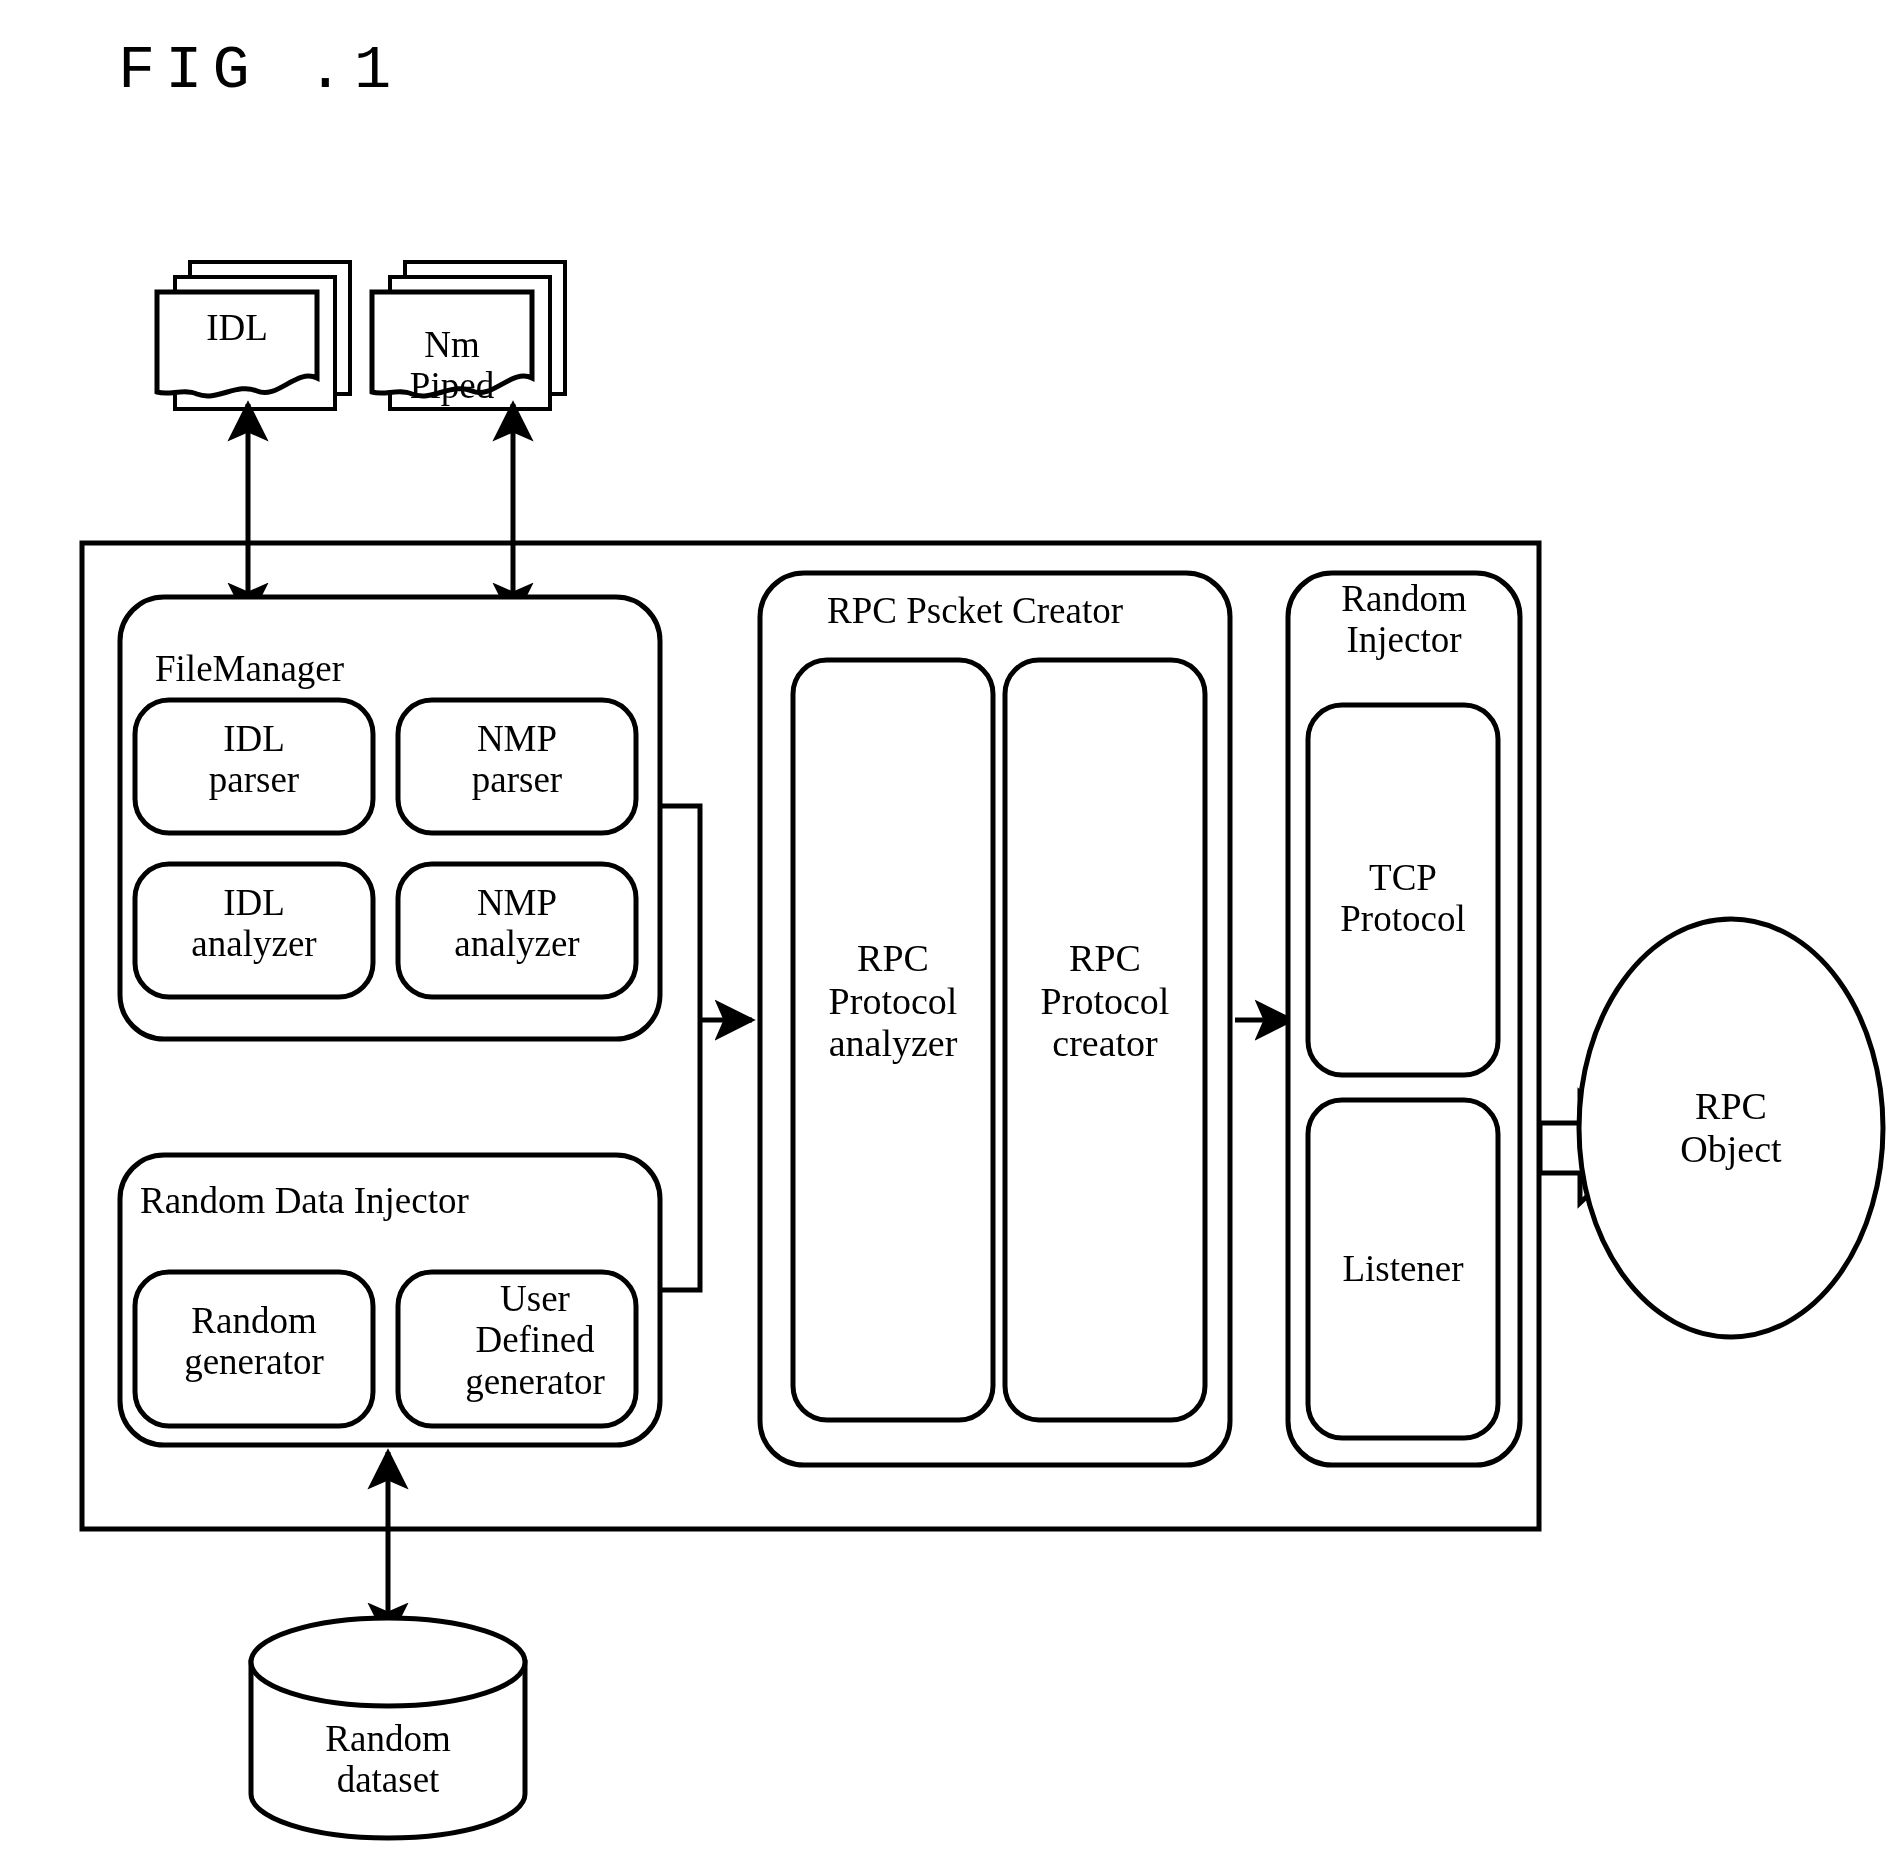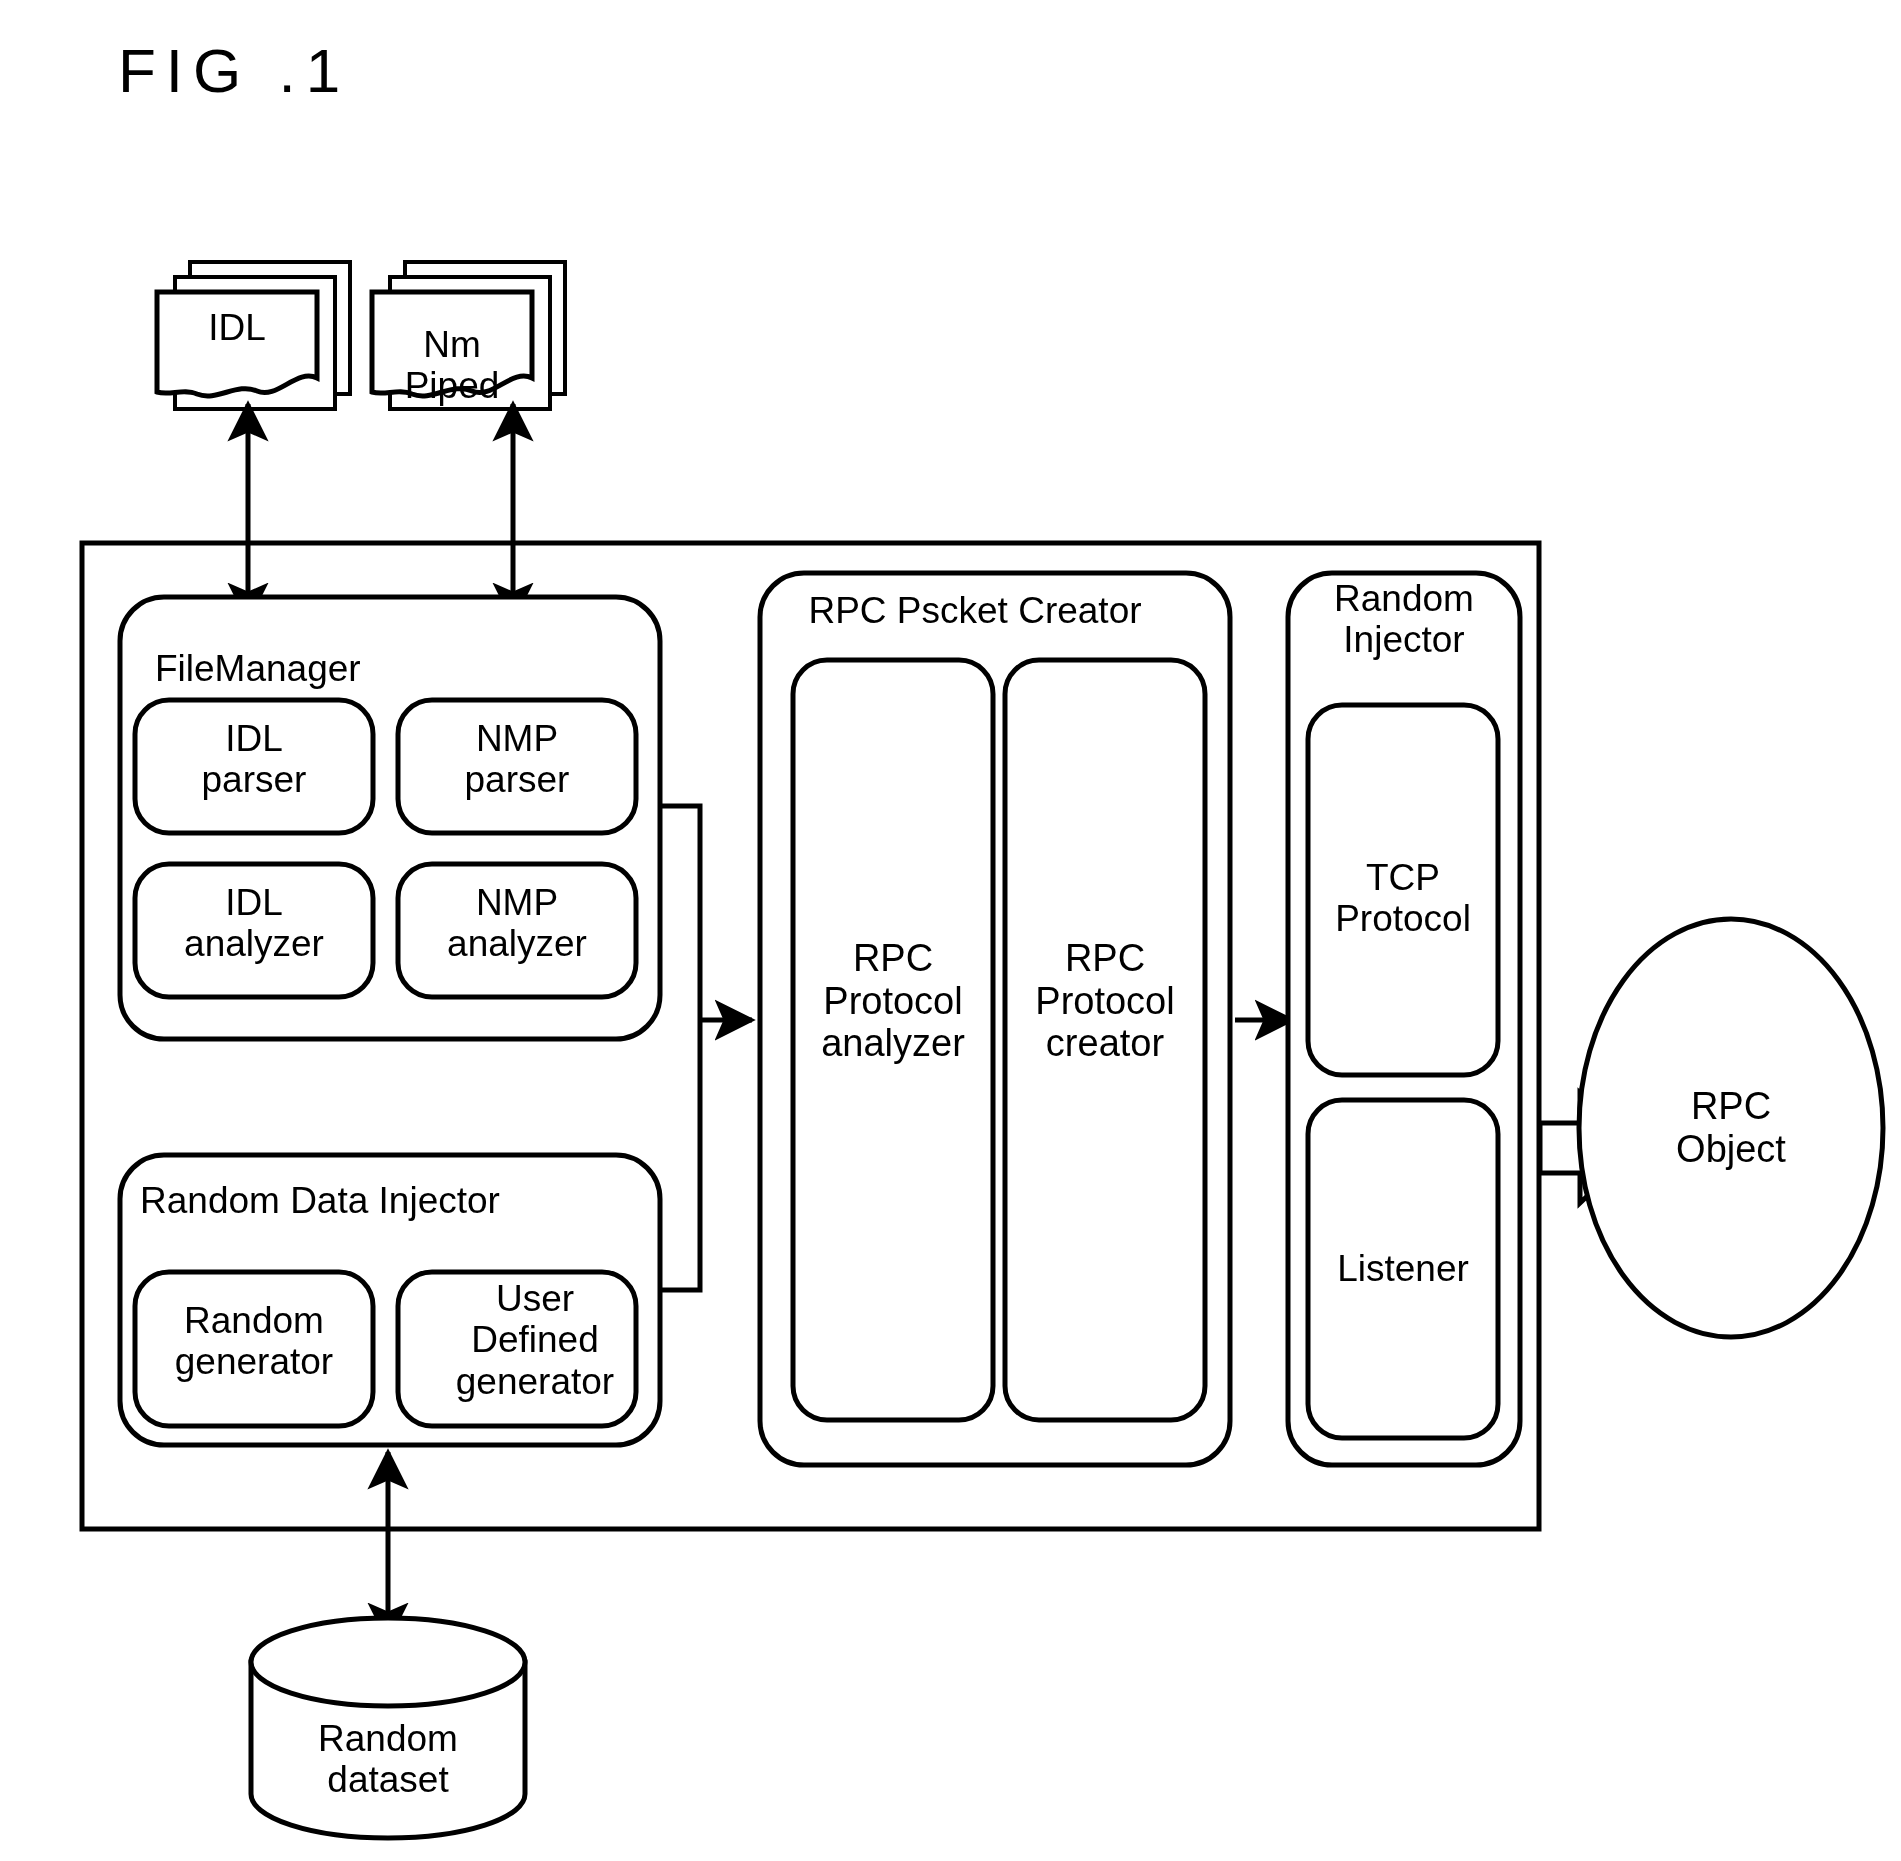--- a/index.html
+++ b/index.html
@@ -16,36 +16,36 @@
     color: #000000;
     overflow: hidden;
   }
 
   #figure-title {
     position: absolute;
     left: 118px;
     top: 36px;
     font-size: 62px;
     letter-spacing: 10px;
-    font-family: Liberation Sans, sans-serif;
+    font-family: Liberation Mono, monospace;
     white-space: pre;
   }
 
   
   #canvas {
     position: absolute;
     left: 0; top: 0;
     width: 1901px;
     height: 1861px;
   }
 
   
   .lbl {
     position: absolute;
-    font-family: Liberation Sans, sans-serif;
+    font-family: Liberation Serif, serif;
     color: #000;
     text-align: center;
     line-height: 1.12;
     white-space: pre-line;
     pointer-events: none;
   }
   .lbl.left { text-align: left; }
 
   .doc-label   { font-size: 37px; }
   .group-title { font-size: 37px; }

